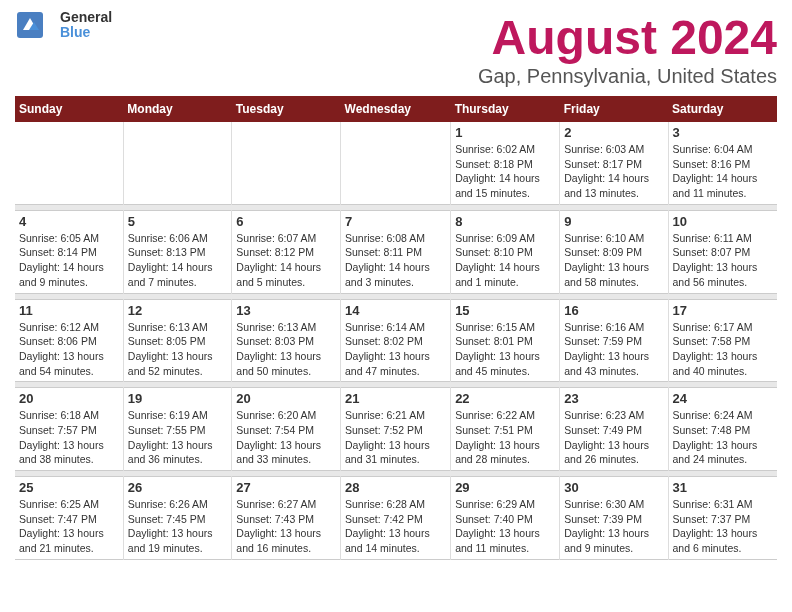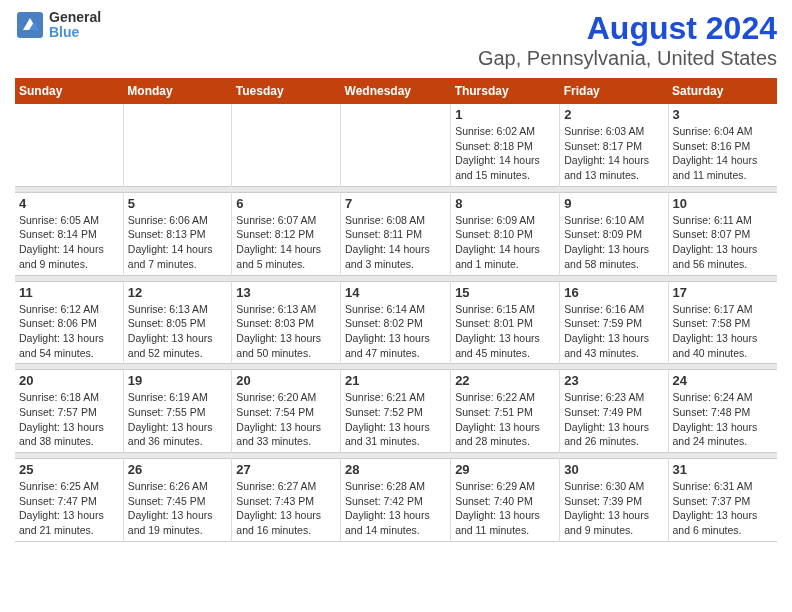--- a/index.html
+++ b/index.html
@@ -12,21 +12,21 @@
     }
     .header {
       display: flex;
       justify-content: space-between;
       align-items: flex-start;
       margin-bottom: 8px;
     }
     .logo {
       display: flex;
       align-items: center;
-      gap: 4px;
+      gap: 15px;
     }
     .logo-text {
       display: flex;
       flex-direction: column;
       line-height: 1.1;
     }
     .logo-general {
       font-size: 14px;
       font-weight: bold;
       color: #333;
@@ -37,35 +37,35 @@
       color: #4a90d9;
     }
     .logo-icon {
       width: 30px;
       height: 30px;
     }
     .title-block {
       text-align: right;
     }
     .main-title {
-      font-size: 32px;
-      font-weight: bold;
-      color: #1d4ed8;
+      font-size: 48px;
+      font-weight: bold;
+      color: #be185d;
     }
     .subtitle {
       font-size: 20px;
       color: #555;
     }
     table {
       width: 100%;
       border-collapse: collapse;
       font-size: 11px;
     }
     thead tr {
-      background-color: #c2410c;
+      background-color: #7f1d1d;
       color: white;
     }
     thead th {
       padding: 6px 4px;
       text-align: left;
       font-size: 12px;
       font-weight: bold;
     }
     tbody tr {
       border-bottom: 1px solid #ccc;

